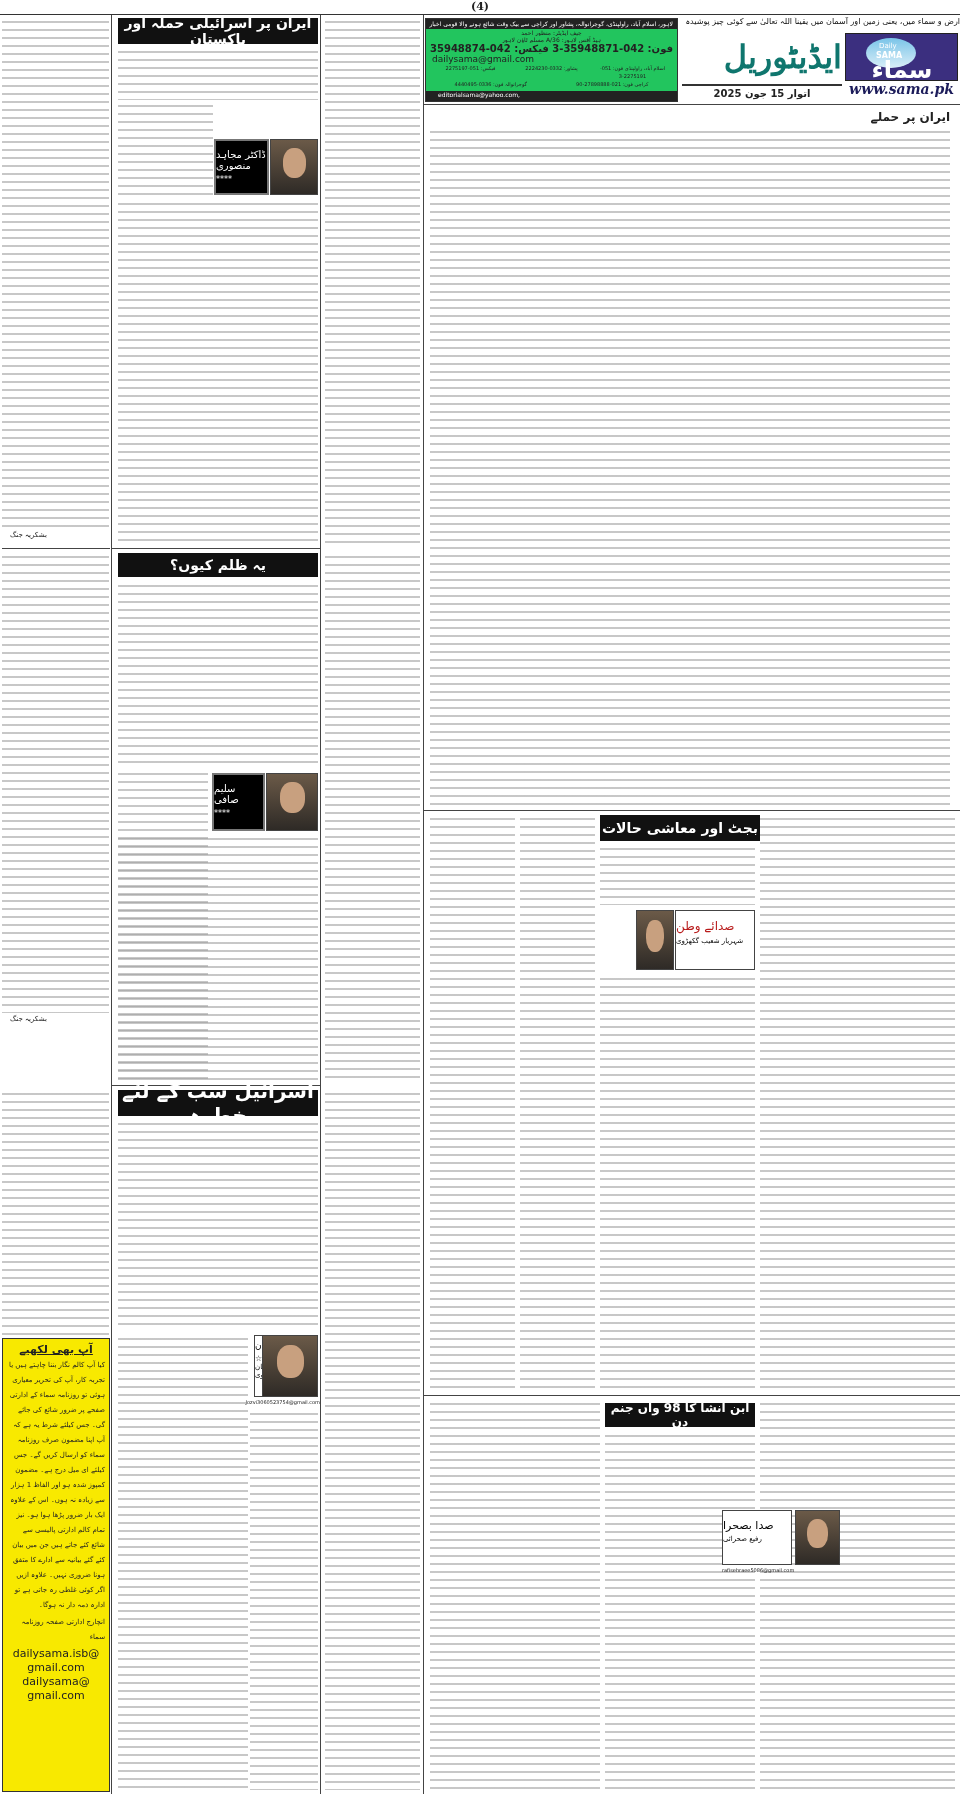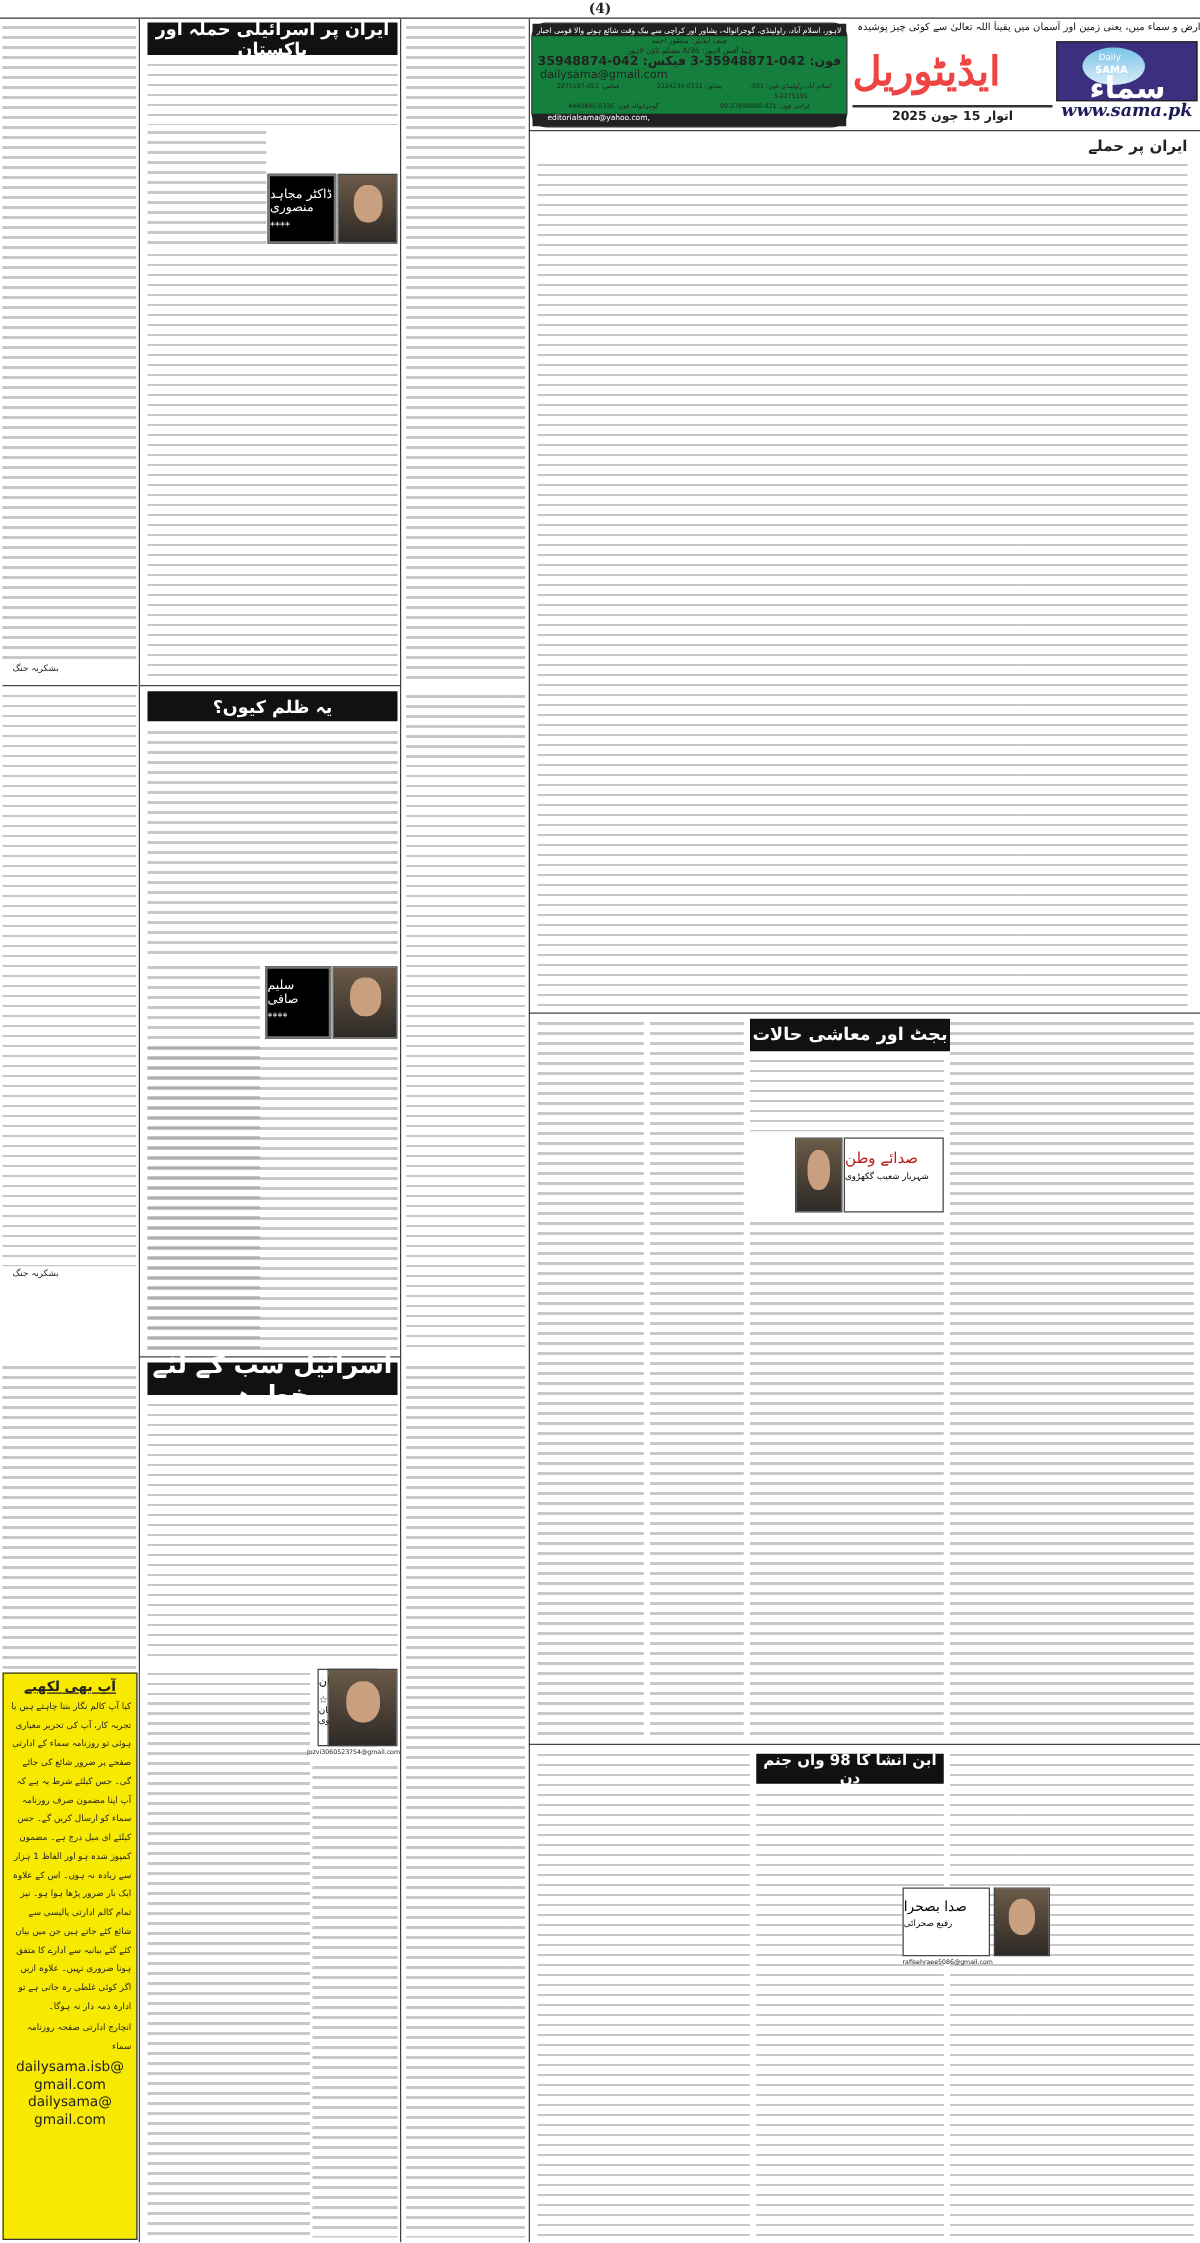--- a/index.html
+++ b/index.html
@@ -7,24 +7,24 @@
 .abs{position:absolute}
 .page-num{left:465px;top:0;width:30px;height:14px;font:bold 11px "DejaVu Serif",serif;text-align:center}
 .topline{left:0;top:14px;width:960px;height:1px;background:#333}
 .ayat{left:683px;top:17px;width:277px;height:13px;font-size:8px;direction:rtl;text-align:right;white-space:nowrap;overflow:hidden;color:#111}
 .logo{left:845px;top:33px;width:113px;height:48px;background:#3b2f7f;border:1px solid #222}
 .logo .circle{position:absolute;left:20px;top:4px;width:50px;height:30px;border-radius:50%;background:linear-gradient(#7ac4e8,#d9eef8);}
 .logo .daily{position:absolute;left:33px;top:8px;font-size:7px;color:#fff}
 .logo .samaen{position:absolute;left:30px;top:17px;font-size:8px;font-weight:bold;color:#fff}
 .logo .urdu{position:absolute;left:6px;top:22px;width:100px;text-align:center;font-size:24px;font-weight:bold;color:#fff;direction:rtl}
 .web{left:845px;top:81px;width:113px;height:20px;font:bold italic 14px "DejaVu Serif",serif;color:#1c1c5a;text-align:center}
-.masthead{left:682px;top:38px;width:160px;height:45px;font:bold 32px "DejaVu Serif",serif;text-align:left;direction:rtl;color:#ef4444}
+.masthead{left:682px;top:38px;width:160px;height:45px;font:bold 32px "DejaVu Serif",serif;text-align:right;direction:rtl;color:#0f766e}
 .mast-rule{left:682px;top:84px;width:160px;height:2px;background:#333}
 .date{left:682px;top:88px;width:160px;height:14px;font:bold 10px "DejaVu Sans",sans-serif;text-align:center;direction:rtl}
-.contact{left:425px;top:18px;width:253px;height:84px;border:1px solid #333;border-radius:12px;background:#15803d}
+.contact{left:425px;top:18px;width:253px;height:84px;border:1px solid #333;border-radius:0;background:#22c55e}
 .contact .bar{height:10px;background:#222;color:#fff;font-size:6px;direction:rtl;text-align:right;padding:1px 4px;white-space:nowrap;overflow:hidden}
 .contact .line{font-size:6px;direction:rtl;text-align:center;white-space:nowrap;overflow:hidden}
 .contact .phones{font-size:10px;text-align:center;font-weight:bold;direction:rtl}
 .contact .email{font-size:9px;padding-left:6px}
 .contact .grid{display:flex;font-size:5px;direction:rtl;padding:0 4px}
 .contact .grid div{flex:1;text-align:center;line-height:8px}
 .contact .foot{position:absolute;bottom:0;left:0;right:0;height:10px;background:#222;color:#fff;font-size:6px;padding-left:12px}
 .col{position:absolute;background:repeating-linear-gradient(to bottom,transparent 0,transparent 3px,#9a9a9a 3px,#9a9a9a 5px,transparent 5px,transparent 8px);opacity:.55}
 .vrule{position:absolute;width:1px;background:#444}
 .hrule{position:absolute;height:1px;background:#444}

